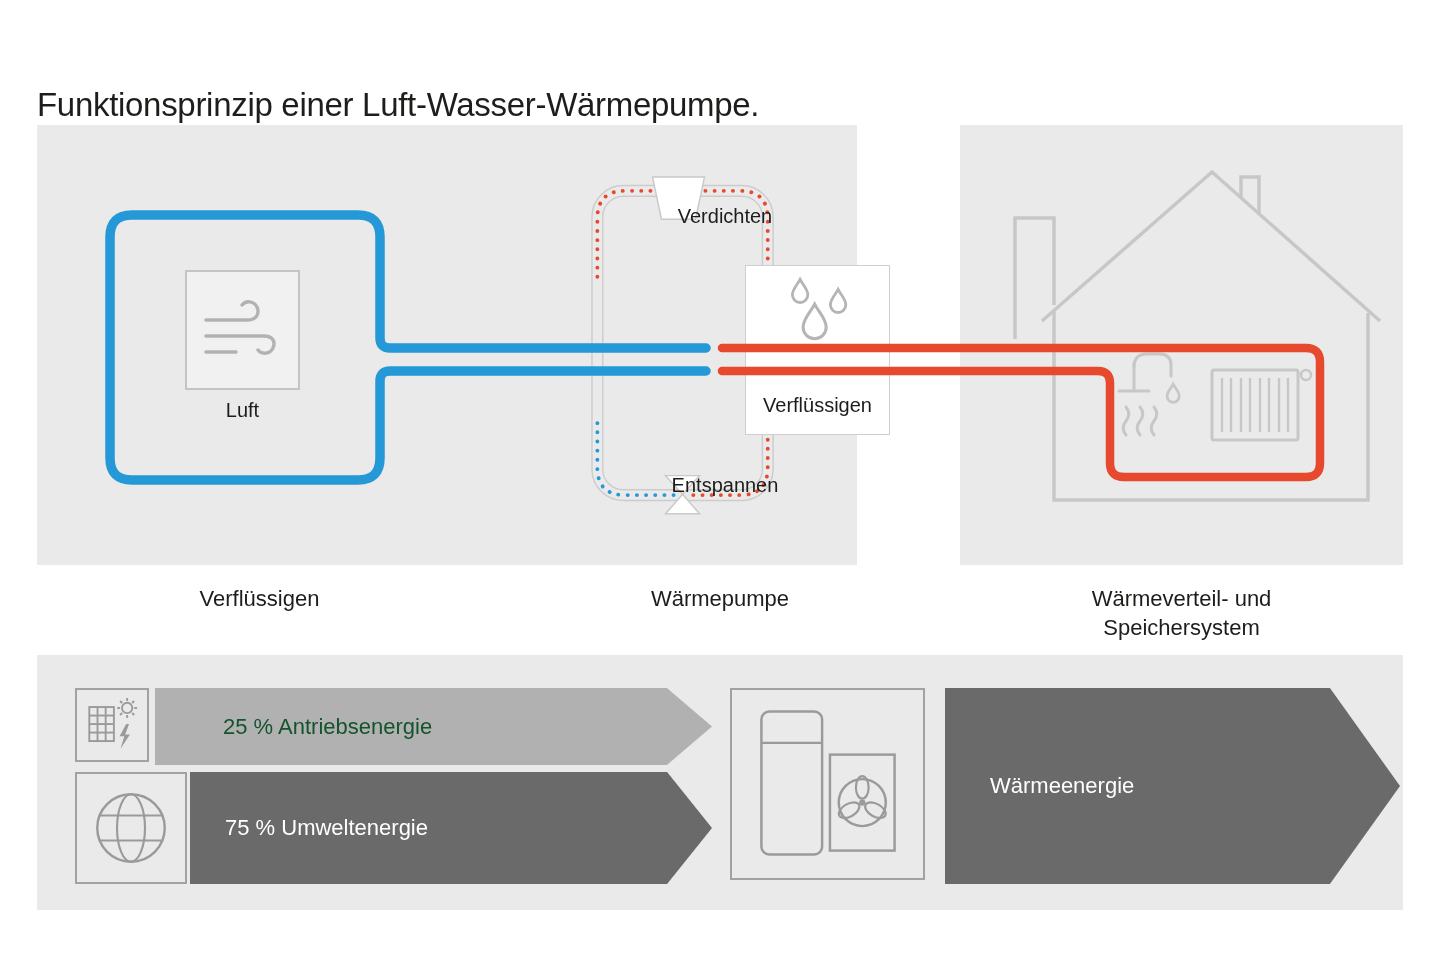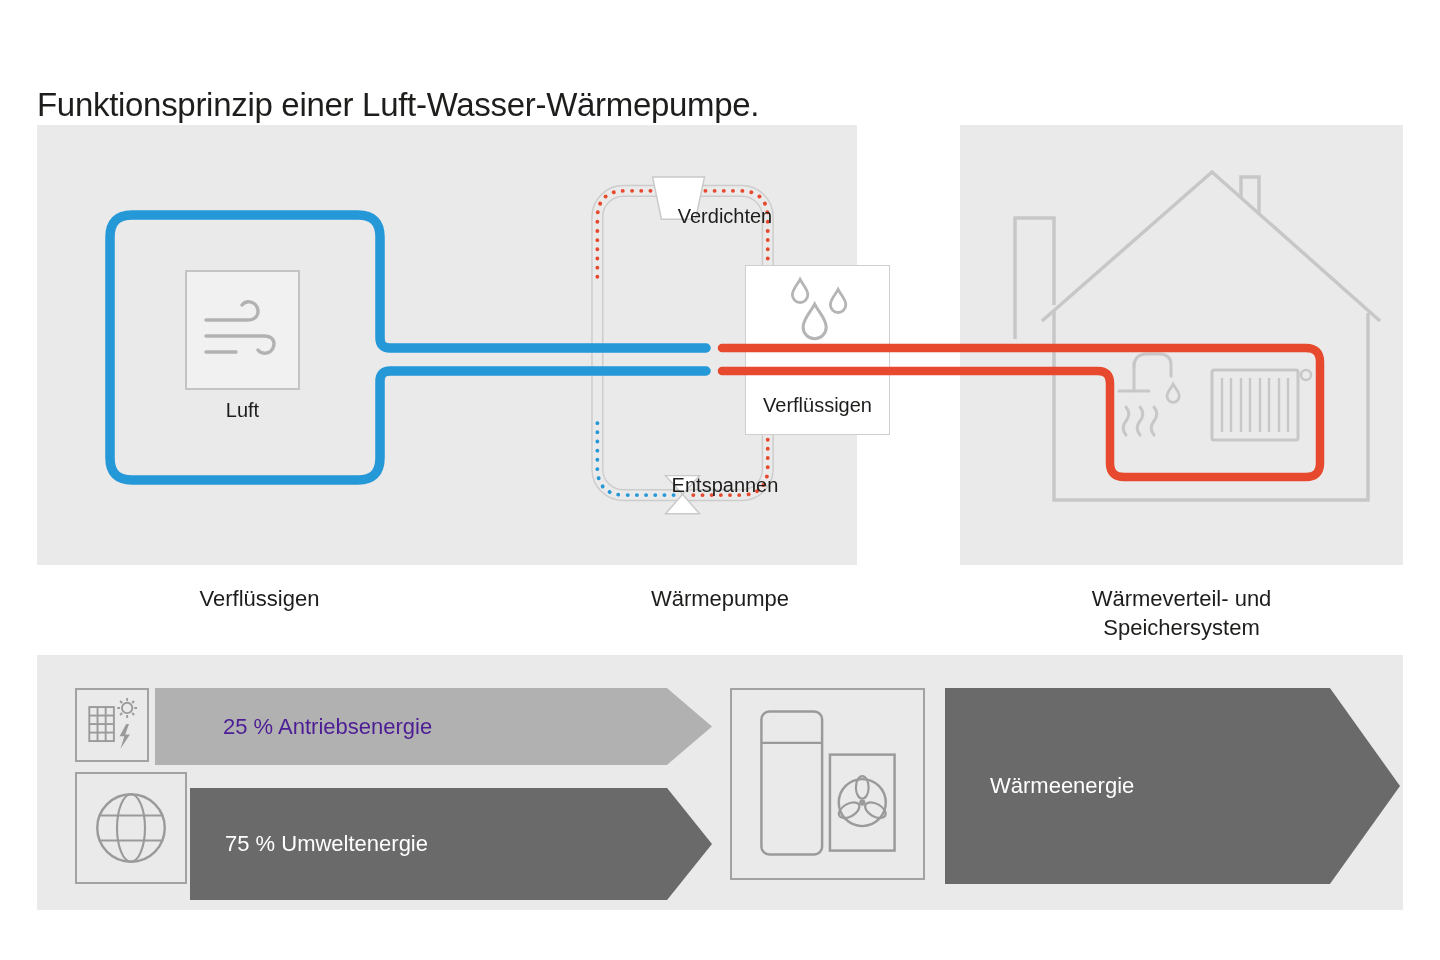--- a/index.html
+++ b/index.html
@@ -33,24 +33,24 @@
   
   .overlay{position:absolute;inset:0;z-index:6;pointer-events:none;}
   
   #panel-energy{position:absolute;left:37px;top:655px;width:1366px;height:255px;background:#eaeaea;}
   .iconbox{position:absolute;border:2px solid #a2a2a2;box-sizing:border-box;
            display:flex;align-items:center;justify-content:center;}
   #iconbox-solar{left:38px;top:33px;width:74px;height:74px;}
   #iconbox-globe{left:38px;top:117px;width:112px;height:112px;}
   #unitbox{left:693px;top:33px;width:195px;height:192px;}
   .arrow{position:absolute;display:flex;align-items:center;font-size:22px;box-sizing:border-box;}
-  #arrow-drive{left:118px;top:33px;width:557px;height:77px;background:#b1b1b1;color:#4c1d95;
+  #arrow-drive{left:118px;top:33px;width:557px;height:77px;background:#b1b1b1;color:#14532d;
                padding-left:68px;clip-path:polygon(0 0,91.9% 0,100% 50%,91.9% 100%,0 100%);}
   #arrow-env{left:153px;top:117px;width:522px;height:112px;background:#6a6a6a;color:#ffffff;
-             padding-left:35px;clip-path:polygon(0 0,91.4% 0,100% 50%,91.4% 100%,0 100%);margin-top:16px;}
+             padding-left:35px;clip-path:polygon(0 0,91.4% 0,100% 50%,91.4% 100%,0 100%);}
   #arrow-heat{left:908px;top:33px;width:455px;height:196px;background:#6a6a6a;color:#ffffff;
               padding-left:45px;clip-path:polygon(0 0,84.6% 0,100% 50%,84.6% 100%,0 100%);}
 </style>
 </head>
 <body>
 
 <div class="page">
 
   <div class="title">Funktionsprinzip einer Luft-Wasser-Wärmepumpe.</div>
 

